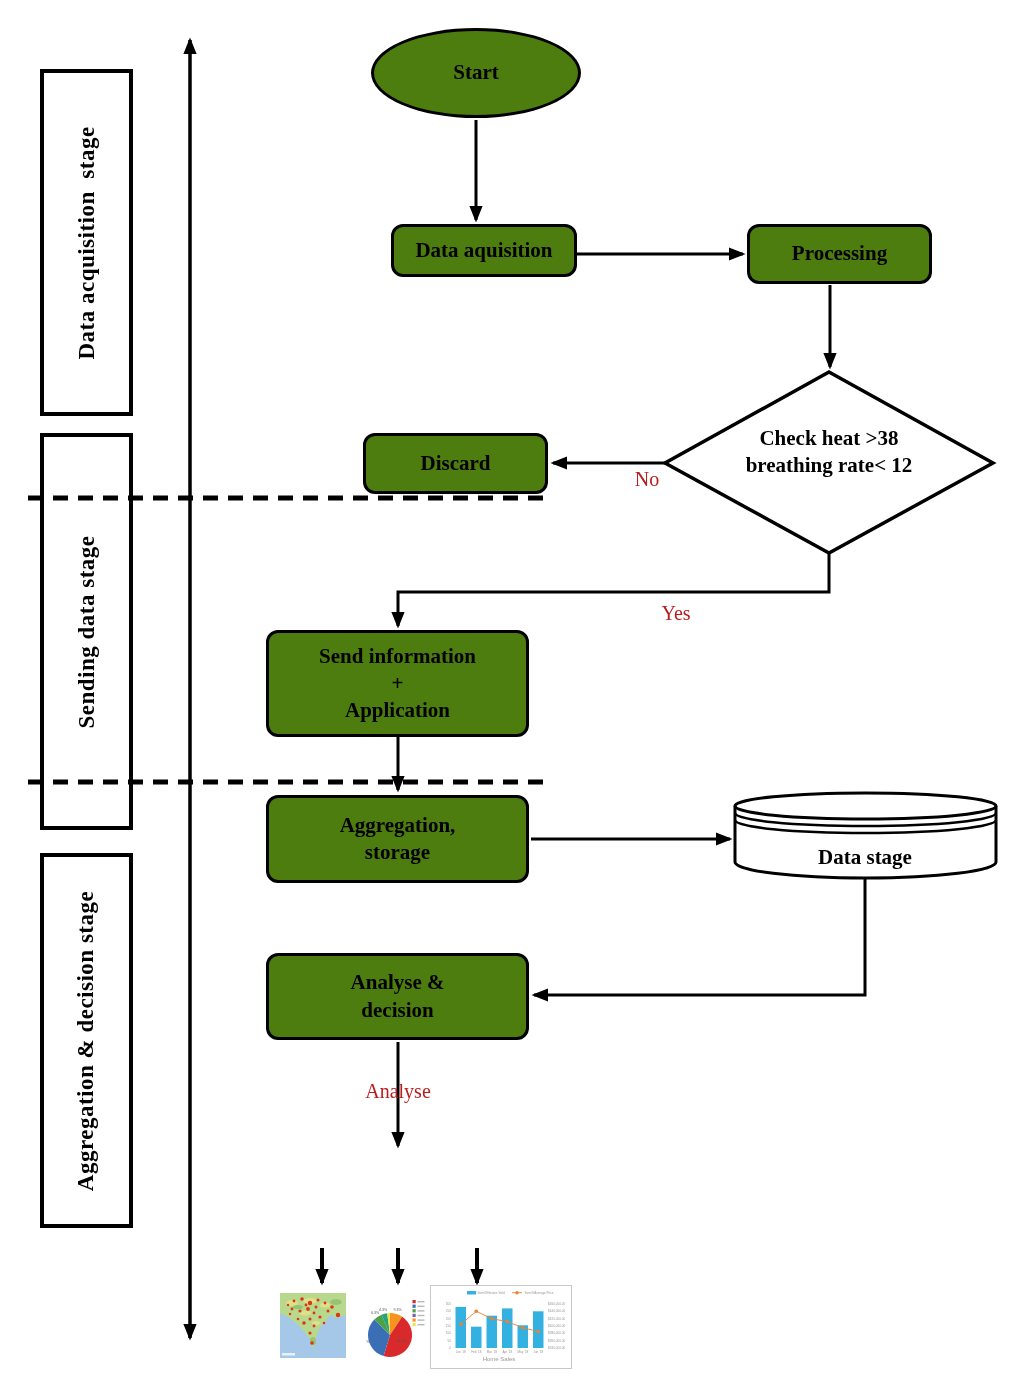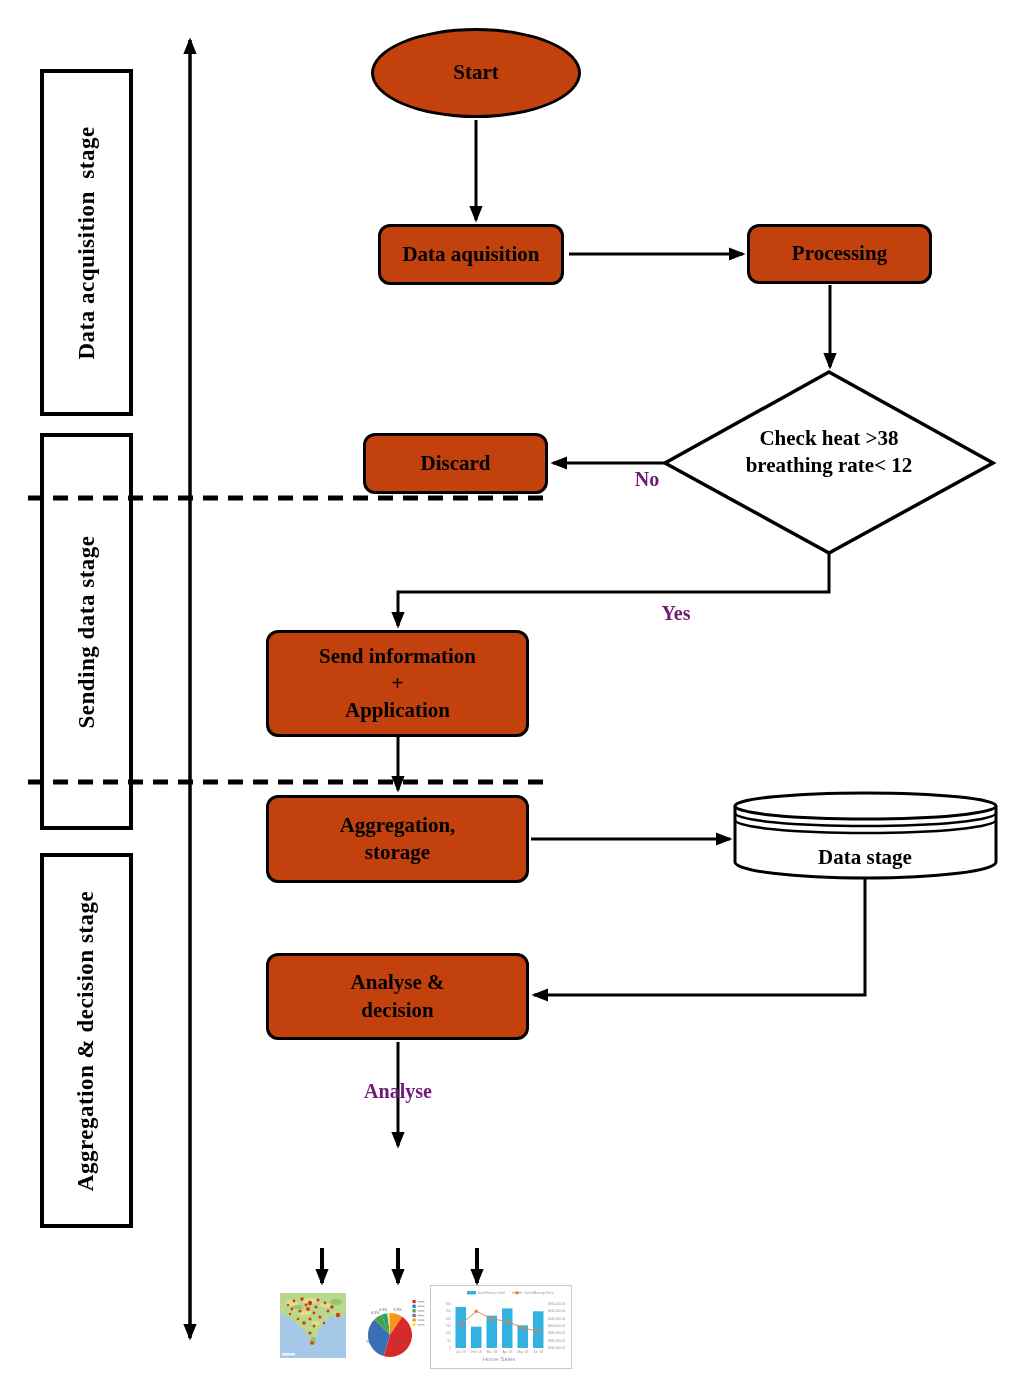--- a/index.html
+++ b/index.html
@@ -3,29 +3,29 @@
 <meta charset="utf-8">
 <style>
   html,body{margin:0;padding:0;background:#fff}
   #canvas{position:relative;width:1018px;height:1393px;background:#fff;overflow:hidden;
           font-family:"Liberation Serif","DejaVu Serif",serif;}
   
   .stage-box{position:absolute;border:4px solid #000;background:#fff;z-index:1;
              display:flex;align-items:center;justify-content:center;box-sizing:border-box}
   .stage-label{transform:rotate(-90deg);white-space:pre;font-weight:700;font-size:23px;color:#000;letter-spacing:.5px}
   
-  .node{position:absolute;border:3px solid #000;border-radius:12px;background:#c2410c;z-index:3;
+  .node{position:absolute;border:3px solid #000;border-radius:12px;background:#4d7c0f;z-index:3;
         display:flex;flex-direction:column;align-items:center;justify-content:center;
         font-weight:700;font-size:21px;color:#000;text-align:center;line-height:1.3;box-sizing:border-box}
   .ellipse{border-radius:50%}
   
   #wires{position:absolute;left:0;top:0;z-index:2;pointer-events:none}
   
   .flabel{position:absolute;z-index:4;font-weight:700;font-size:21px;color:#000;text-align:center;line-height:1.3}
-  .elabel{position:absolute;z-index:4;font-weight:700;font-size:20px;color:#701a75;text-align:center}
+  .elabel{position:absolute;z-index:4;font-weight:400;font-size:20px;color:#b91c1c;text-align:center}
   
   .thumb{position:absolute;z-index:4}
   #bar-thumb{background:#fff;border:1px solid #c9c9c9}
   .pie-lab{font-size:3.6px;fill:#555;font-family:"Liberation Sans",sans-serif}
   .ax{font-size:3.1px;fill:#999;font-family:"Liberation Sans",sans-serif}
   .ttl{font-size:6px;fill:#999;font-family:"Liberation Sans",sans-serif}
 </style>
 </head>
 <body>
 
@@ -38,21 +38,21 @@
     <span class="stage-label">Sending data stage</span>
   </div>
   <div class="stage-box" style="left:40px;top:853px;width:93px;height:375px">
     <span class="stage-label">Aggregation &amp; decision stage</span>
   </div>
 
   <div class="node ellipse" style="left:371px;top:28px;width:210px;height:90px">
     <span>Start</span>
   </div>
 
-  <div class="node" style="left:378px;top:224px;width:186px;height:61px">
+  <div class="node" style="left:391px;top:224px;width:186px;height:53px">
     <span>Data aquisition</span>
   </div>
 
   <div class="node" style="left:747px;top:224px;width:185px;height:60px">
     <span>Processing</span>
   </div>
 
   <div class="node" style="left:363px;top:433px;width:185px;height:61px">
     <span>Discard</span>
   </div>

